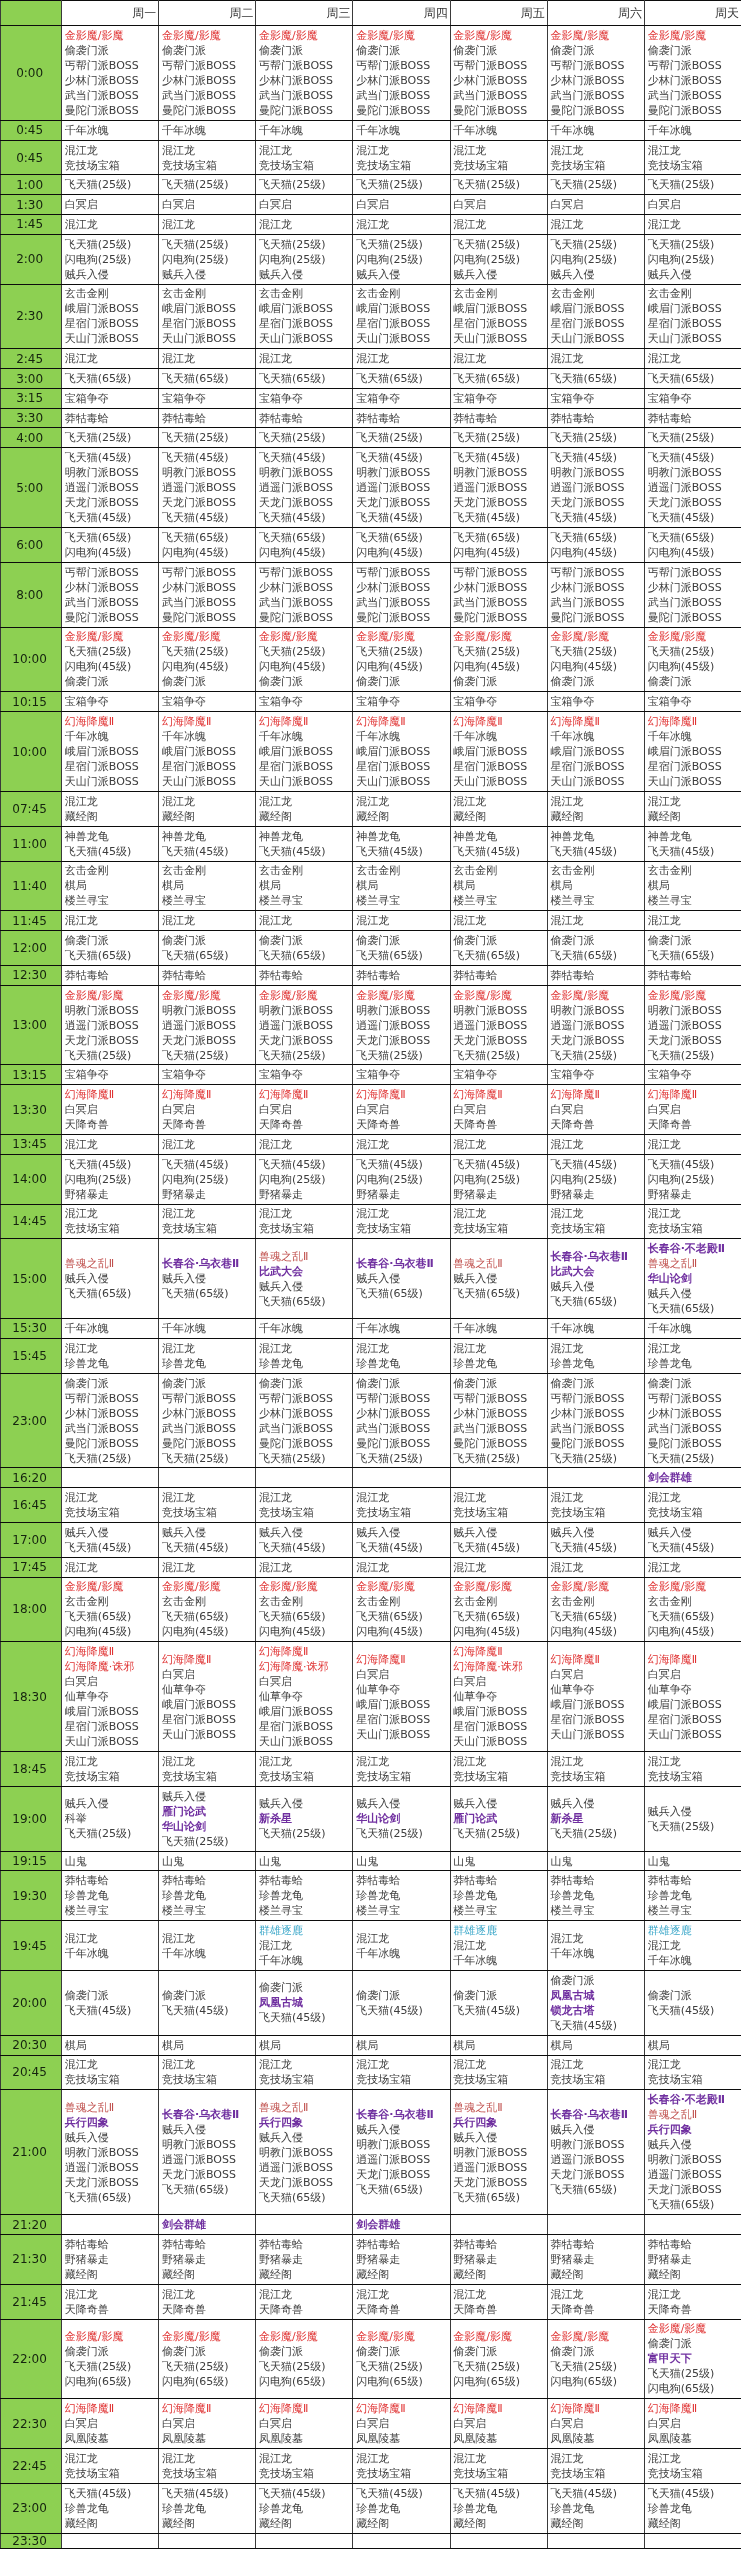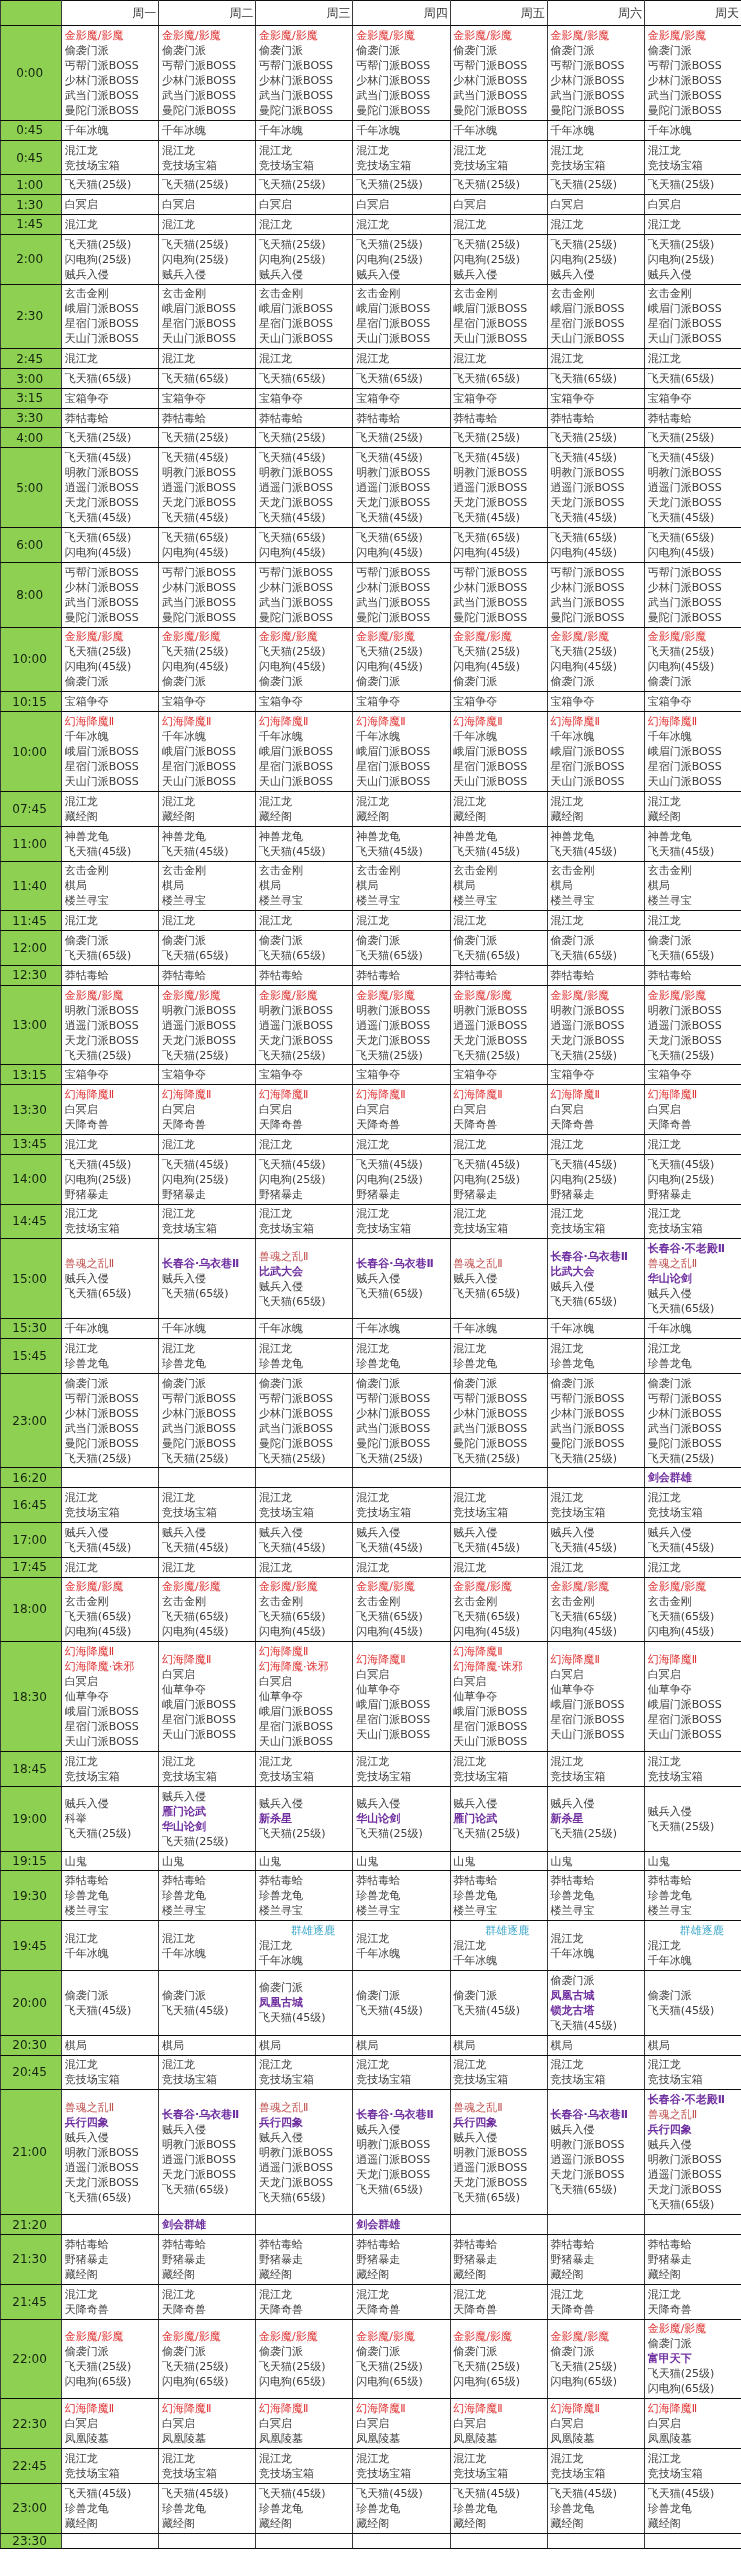--- a/index.html
+++ b/index.html
@@ -23,21 +23,21 @@
          color:#333;padding:2.8px 1.9px 2.8px 2.8px;height:18.5px;border-radius:10px;}
   th.corner{background:var(--green);}
   td.time{background:var(--green);text-align:center;vertical-align:middle;
           font-size:12px;color:#15240f;padding:0 2.8px 0 0;}
   td.cell{background:#ffffff;vertical-align:middle;padding:1.9px 0 1.9px 2.8px;
           font-size:11px;color:var(--ink);}
   .ln{line-height:15px;white-space:nowrap;}
   .ln.red{color:var(--red);}
   .ln.dark_red{color:var(--darkred);}
   .ln.purple{color:var(--purple);font-weight:bold;}
-  .ln.teal{color:var(--teal);margin-left:32px;}
+  .ln.teal{color:var(--teal);}
 </style>
 </head>
 <body>
 
 <table class="schedule" id="grid">
   <colgroup id="cols">
       <col class="c-time">
       <col>
       <col>
       <col>

